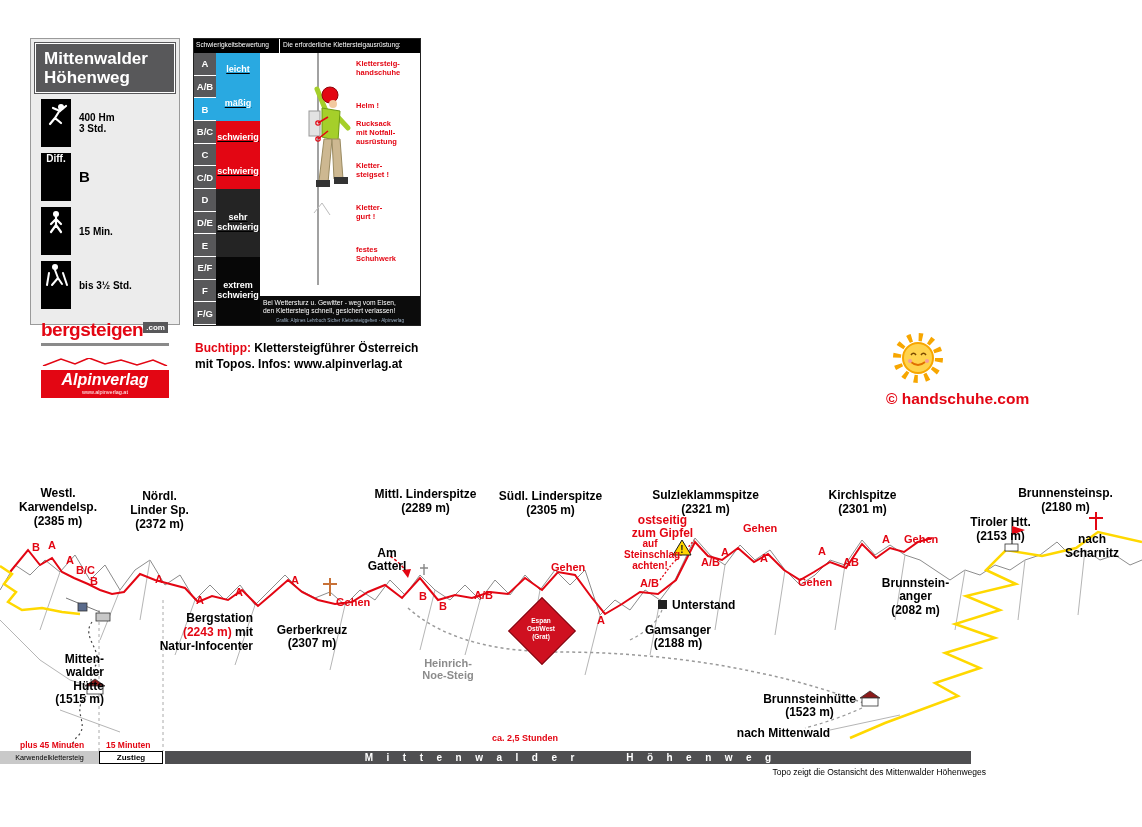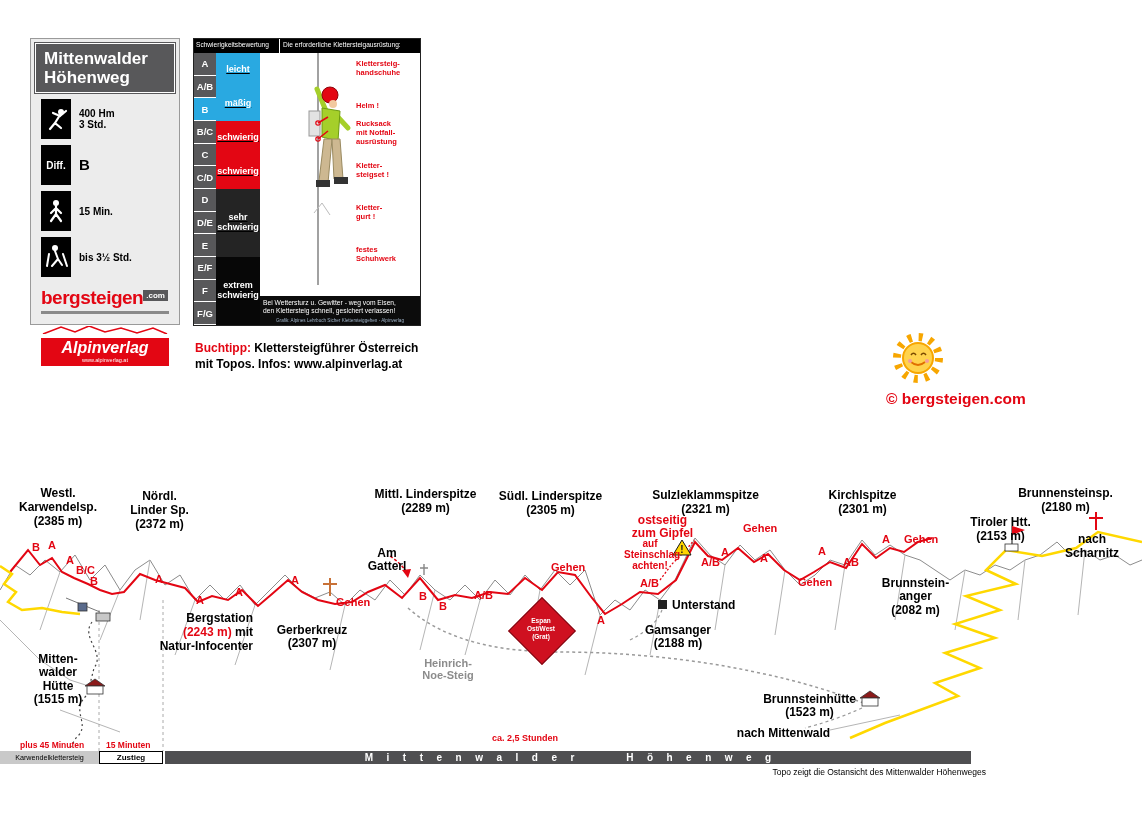--- a/index.html
+++ b/index.html
@@ -4,22 +4,22 @@
 <style>
   html,body{margin:0;padding:0;background:#fff;}
   .canvas{position:relative;width:1142px;height:827px;background:#fff;overflow:hidden;
           font-family:"Liberation Sans",sans-serif;color:#000;}
   
   .info-panel{position:absolute;left:30px;top:38px;width:150px;height:287px;
               background:#ececec;border:1px solid #9a9a9a;box-sizing:border-box;}
   .info-header{margin:4px;background:#58585a;color:#fff;font-weight:bold;font-size:17px;
                line-height:1.12;padding:5px 8px;border:1px solid #fff;outline:1px solid #58585a;}
   .stat-row{display:flex;align-items:center;margin:6px 10px;}
-  .icon-box{width:30px;height:40px;background:#000;flex:0 0 30px;display:flex;
-            align-items:center;justify-content:center;}
+  .icon-box{width:30px;height:48px;background:#000;flex:0 0 30px;display:flex;
+            justify-content:center;}
   .icon-box span.diff-txt{color:#fff;font-size:10px;font-weight:bold;}
   .stat-text{margin-left:8px;font-weight:bold;font-size:10px;line-height:1.1;}
   .logo-berg{margin:10px 10px 2px;border-bottom:3px solid #8a8a8a;padding-bottom:2px;}
   .logo-berg .b1{color:#e30613;font-weight:bold;font-size:19px;letter-spacing:-0.5px;}
   .logo-berg .b2{background:#58585a;color:#fff;font-size:8px;font-weight:bold;
                  padding:1px 3px;vertical-align:super;}
   .logo-alpin{margin:6px 10px 0;position:relative;}
   .logo-alpin .redbox{background:#e30613;color:#fff;text-align:center;padding:2px 0 3px;}
   .logo-alpin .a1{font-style:italic;font-weight:bold;font-size:16px;display:block;line-height:1.05;}
   .logo-alpin .a2{font-size:5.5px;display:block;}
@@ -244,21 +244,21 @@
   <div class="sun">
     <svg width="70" height="58" viewBox="0 0 70 58">
       <circle cx="34" cy="28" r="21" fill="none" stroke="#f7a600" stroke-width="8" stroke-dasharray="4 7"></circle>
       <circle cx="34" cy="28" r="15" fill="#ffd34d" stroke="#f7a600" stroke-width="2"></circle>
       <path d="M27,25 q2.5,-3.5 5,0 M37,25 q2.5,-3.5 5,0" stroke="#7a4a00" stroke-width="1.5" fill="none"></path>
       <path d="M27,32 q7,6 14,0" stroke="#e07000" stroke-width="1.8" fill="none"></path>
       <circle cx="26" cy="31" r="2" fill="#f59b9b"></circle>
         <circle cx="43" cy="31" r="2" fill="#f59b9b"></circle>
     </svg>
   </div>
-  <div class="copyright">© bergsteigen.com</div>
+  <div class="copyright">© handschuhe.com</div>
 
   <svg class="topo-svg" width="1142" height="300" viewBox="0 0 1142 300">
 
     <path fill="none" stroke="#8c8c8c" stroke-width="1" d="M0,110 L15,85 L30,95 L45,80 L60,92 L75,75 L90,100 L105,85 L120,110 L135,90 L150,80 L165,105 L180,95 L195,120 L210,105 L225,120 L240,105 L255,125 L270,110 L285,95 L300,110 L315,118 L330,112 L345,125 L360,110 L375,120 L390,100 L405,115 L420,95 L435,110 L450,120 L465,105 L480,120 L495,100 L510,115 L525,95 L540,110 L555,90 L570,105 L585,90 L600,135 L615,120 L630,130 L645,110 L660,120 L675,100 L695,58 L710,75 L725,85 L740,65 L755,80 L770,70 L785,90 L800,105 L815,95 L830,80 L845,85 L862,60 L875,75 L890,65 L905,75 L920,80 L935,90 L950,100 L965,90 L980,95 L995,85 L1010,90 L1025,80 L1040,75 L1057,62 L1070,75 L1085,70 L1100,80 L1115,75 L1130,85 L1142,80"></path>
 
     <path fill="none" stroke="#b5b5b5" stroke-width="1" d="M120,110 L100,160 M195,120 L175,175 M255,125 L235,185 M345,125 L330,190 M435,110 L420,170 M480,120 L465,175 M540,110 L530,165 M600,135 L585,195 M660,120 L650,175 M725,85 L715,150 M785,90 L775,155 M845,85 L835,150 M905,75 L895,140 M965,90 L955,150 M1025,80 L1018,140 M1085,70 L1078,135 M60,92 L40,150 M150,80 L140,140 M0,140 L40,180 L70,200 L95,208 M60,230 L120,252 M830,250 L900,235"></path>
 
     <path fill="none" stroke="#e30613" stroke-width="2" d="M10,92 L28,70 L40,85 L52,78 L62,92 L74,98 L88,104 L100,110 L112,114 L124,112 L140,94 L155,100 L170,104 L185,108 L198,122 L212,116 L228,120 L242,110 L258,126 L272,114 L288,100 L302,112 L318,120 L335,124 L352,122 L368,112 L385,105 L402,118 L420,98 L438,120 L455,115 L472,118 L490,112 L508,114 L525,98 L542,110 L558,92 L575,95 L592,118 L605,134 L622,124 L640,112 L658,114 L676,100 L695,62 L708,76 L722,80 L738,68 L754,82 L768,74 L784,90 L800,100 L814,92 L830,82 L846,88 L862,64 L876,78 L890,68 L904,72 L918,62 L932,58"></path>
 
     <path fill="none" stroke="#e30613" stroke-width="1.3" stroke-dasharray="2,2" d="M660,100 L672,84 L686,70 L694,60"></path>
@@ -366,21 +366,21 @@
   <div class="bergstation">
     <div>Bergstation</div>
     <div><span class="red">(2243 m)</span><span> mit</span></div>
     <div>Natur-Infocenter</div>
   </div>
 
   <div class="lm" style="left:262px;top:624px;width:100px;text-align:center;">
       <div>Gerberkreuz</div>
       <div>(2307 m)</div>
     </div>
-  <div class="lm" style="left:26px;top:653px;width:64px;">
+  <div class="lm" style="left:40px;top:653px;width:64px;text-align:right;">
       <div>Mitten-</div>
       <div>walder</div>
       <div>Hütte</div>
       <div>(1515 m)</div>
     </div>
   <div class="lm gray" style="left:408px;top:657px;width:80px;">
       <div>Heinrich-</div>
       <div>Noe-Steig</div>
     </div>
   <div class="lm" style="left:628px;top:624px;width:100px;">

